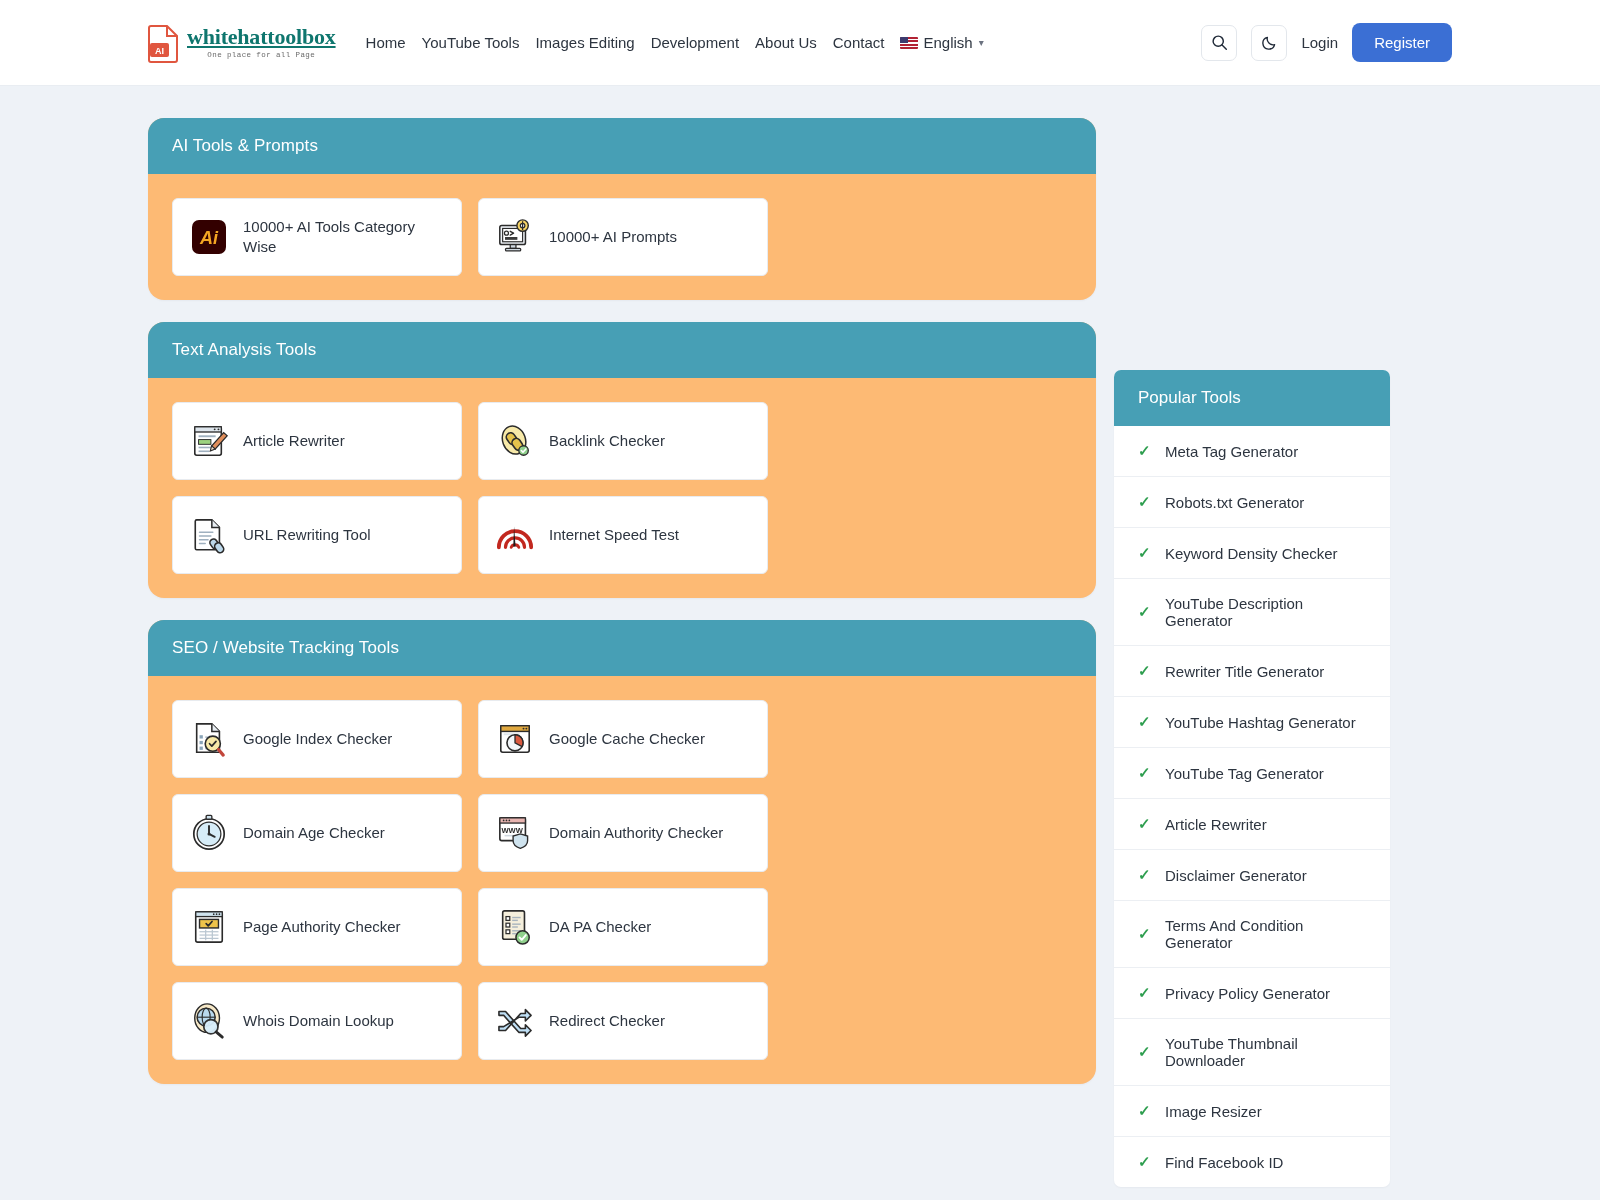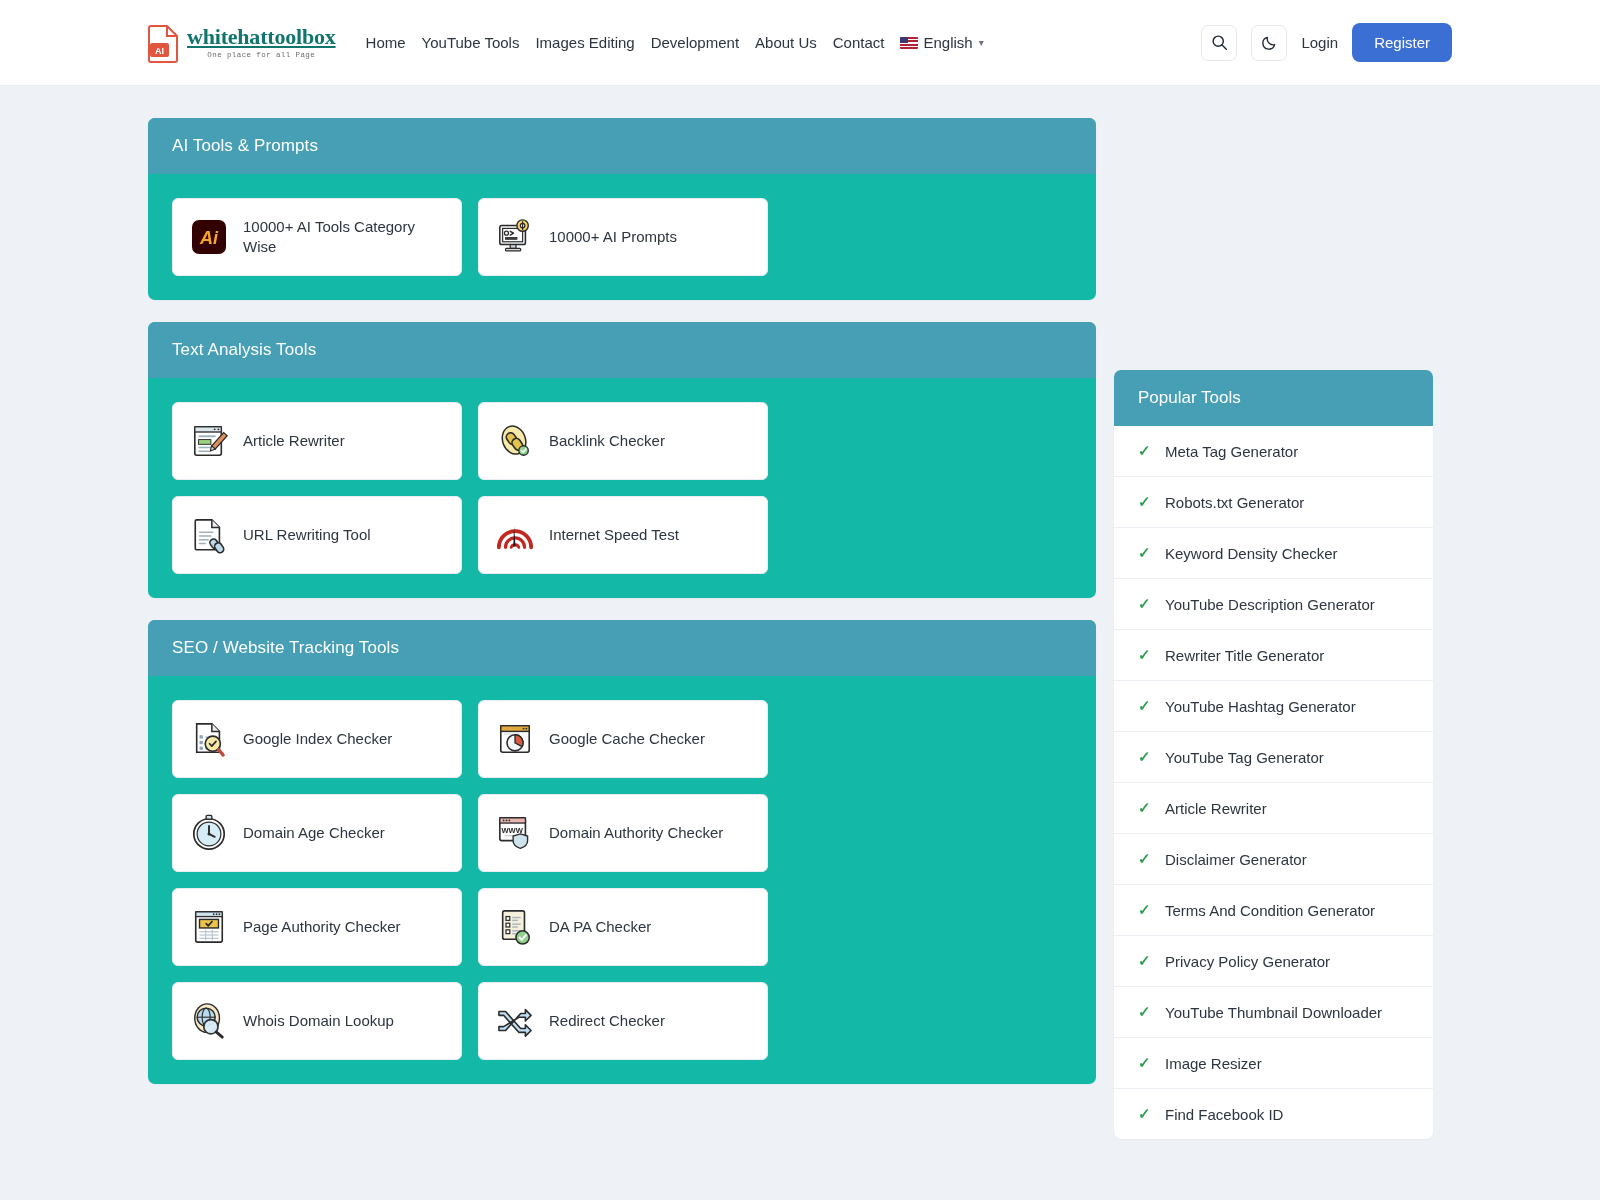--- a/index.html
+++ b/index.html
@@ -99,26 +99,26 @@
   }
 
   
   .page {
     display: flex;
     padding: 32px 148px 0 148px;
     gap: 18px;
     align-items: flex-start;
   }
   .main-col { width: 948px; flex-shrink: 0; }
-  .side-col { width: 319px; flex-shrink: 0; padding-top: 252px; }
+  .side-col { width: 276px; flex-shrink: 0; padding-top: 252px; }
 
   
   .section {
-    background: #14b8a6;
-    border-radius: 7px;
+    background: #fdba74;
+    border-radius: 16px;
     margin-bottom: 22px;
     overflow: hidden;
     box-shadow: 0 1px 2px rgba(16,24,40,0.04);
   }
   .section-head {
     background: #479fb5;
     color: #ffffff;
     font-size: 17px;
     padding: 18px 24px;
     letter-spacing: 0.1px;

